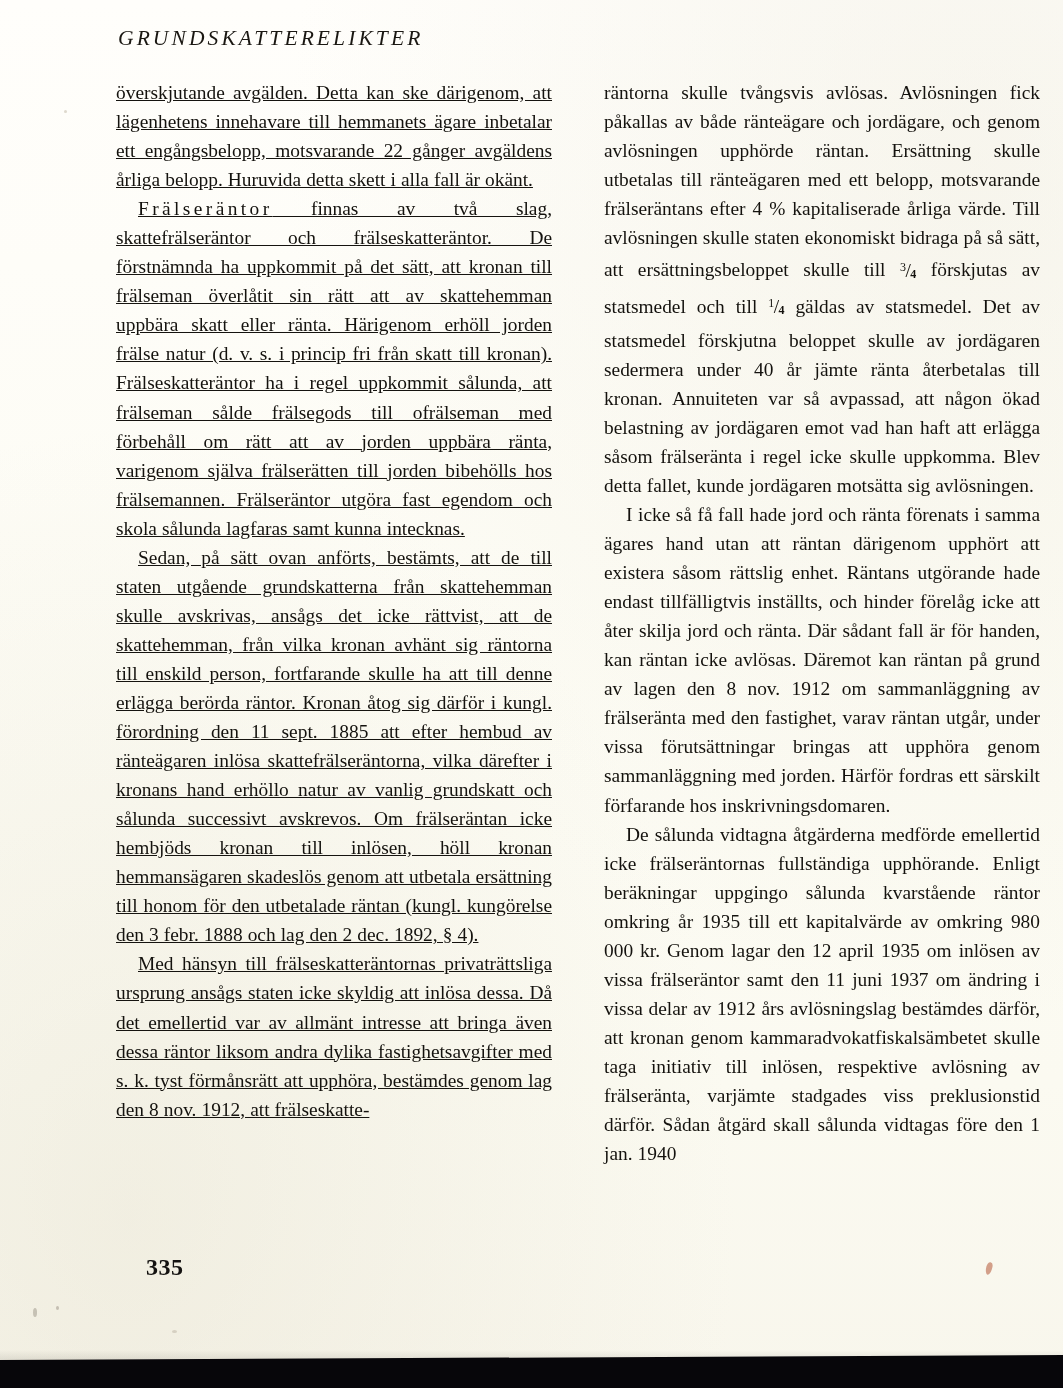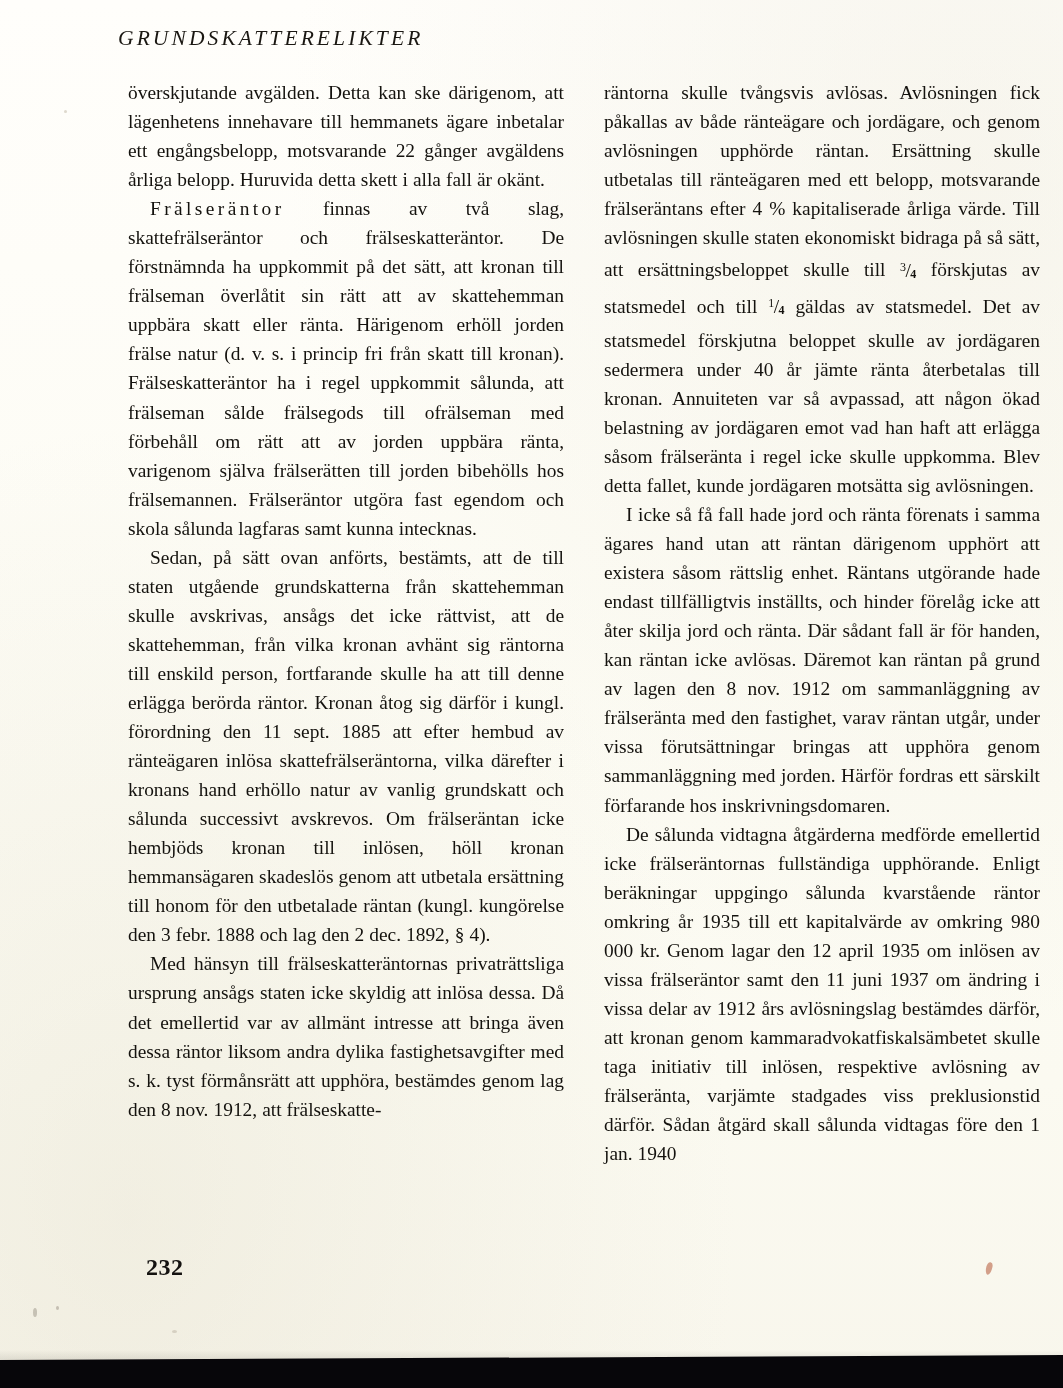--- a/index.html
+++ b/index.html
@@ -47,21 +47,21 @@
     left: 116px;
     top: 78px;
     width: 840px;
   }
 
   .col {
     position: absolute;
     top: 0;
     width: 436px;
   }
-  .col-left  { left: 12px; }
+  .col-left  { left: 0px; text-decoration: underline; }
   .col-right { left: 488px; }
 
   .para {
     margin: 0;
     text-align: justify;
     text-justify: inter-word;
     font-size: 19.4px;
     line-height: 29.05px;
     color: #14120e;
     -webkit-hyphens: none;
@@ -203,21 +203,21 @@
     <div class="col col-right">
       <p class="para"><span>räntorna skulle tvångsvis avlösas. Avlösningen fick påkallas av både ränteägare och jordägare, och genom avlösningen upphörde räntan. Ersättning skulle utbetalas till ränteägaren med ett belopp, motsvarande frälseräntans efter 4 % kapitaliserade årliga värde. Till avlösningen skulle staten ekonomiskt bidraga på så sätt, att ersättningsbeloppet skulle till </span><span class="frac"><span class="num">3</span><span class="sol">/</span><span class="den">4</span></span><span> förskjutas av statsmedel och till </span><span class="frac"><span class="num">1</span><span class="sol">/</span><span class="den">4</span></span><span> gäldas av statsmedel. Det av statsmedel förskjutna beloppet skulle av jordägaren sedermera under 40 år jämte ränta återbetalas till kronan. Annuiteten var så avpassad, att någon ökad belastning av jordägaren emot vad han haft att erlägga såsom frälseränta i regel icke skulle uppkomma. Blev detta fallet, kunde jordägaren motsätta sig avlösningen.</span></p>
 
       <p class="para indent">I icke så få fall hade jord och ränta förenats i samma ägares hand utan att räntan därigenom upphört att existera såsom rättslig enhet. Räntans utgörande hade endast tillfälligtvis inställts, och hinder förelåg icke att åter skilja jord och ränta. Där sådant fall är för handen, kan räntan icke avlösas. Däremot kan räntan på grund av lagen den 8 nov. 1912 om sammanläggning av frälseränta med den fastighet, varav räntan utgår, under vissa förutsättningar bringas att upphöra genom sammanläggning med jorden. Härför fordras ett särskilt förfarande hos inskrivningsdomaren.</p>
 
       <p class="para indent">De sålunda vidtagna åtgärderna medförde emellertid icke frälseräntornas fullständiga upphörande. Enligt beräkningar uppgingo sålunda kvarstående räntor omkring år 1935 till ett kapitalvärde av omkring 980 000 kr. Genom lagar den 12 april 1935 om inlösen av vissa frälseräntor samt den 11 juni 1937 om ändring i vissa delar av 1912 års avlösningslag bestämdes därför, att kronan genom kammaradvokatfiskalsämbetet skulle taga initiativ till inlösen, respektive avlösning av frälseränta, varjämte stadgades viss preklusionstid därför. Sådan åtgärd skall sålunda vidtagas före den 1 jan. 1940</p>
     </div>
 
   </div>
 
-  <div class="folio">232</div>
+  <div class="folio">335</div>
 
   <div class="speck speck-a"></div>
   <div class="speck speck-b"></div>
   <div class="speck speck-c"></div>
   <div class="speck speck-d"></div>
   <div class="speck speck-e"></div>
 
   <div class="scan-edge-soft"></div>
   <div class="scan-edge"></div>
 </div>

